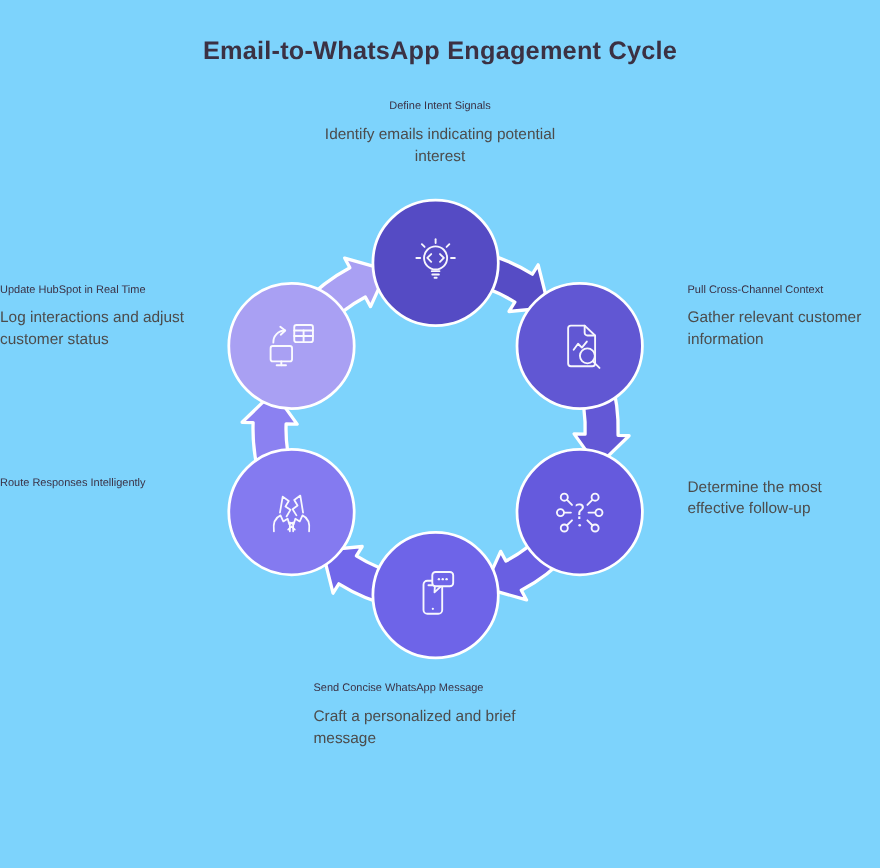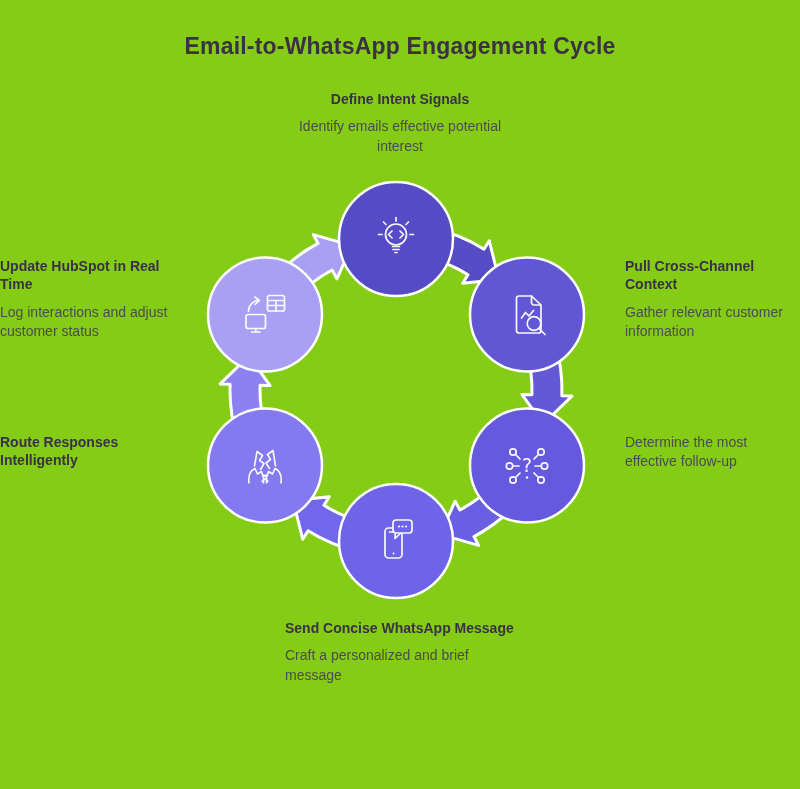--- a/index.html
+++ b/index.html
@@ -1,22 +1,22 @@
 <!DOCTYPE html>
 <html><head>
 <meta charset="utf-8">
 <style>
   html,body{margin:0;padding:0;background:#ffffff;}
   body{font-family:"Liberation Sans",sans-serif;}
-  .canvas{position:relative;width:800px;height:789px;background:#84cc16;overflow:hidden;}
+  .canvas{position:relative;width:800px;height:789px;background:#7dd3fc;overflow:hidden;}
   .page-title{position:absolute;top:33px;left:0;width:800px;text-align:center;
     font-size:23px;font-weight:bold;color:#3b3143;letter-spacing:.2px;}
   .ring-svg{position:absolute;left:0;top:0;}
   .node-label{position:absolute;}
-  .node-title{font-size:14px;font-weight:bold;color:#3a3145;line-height:1.32;margin-bottom:9px;}
+  .node-title{font-size:10px;font-weight:normal;color:#3a3145;line-height:1.32;margin-bottom:9px;}
   .node-desc{font-size:14px;color:#4c4c4c;line-height:1.38;}
   .pos-top{left:280px;top:90px;width:240px;text-align:center;}
   .pos-upper-right{left:625px;top:257px;width:170px;text-align:left;}
   .pos-lower-right{left:625px;top:433px;width:176px;text-align:left;}
   .pos-bottom{left:285px;top:619px;width:230px;text-align:left;}
   .pos-lower-left{left:0px;top:433px;width:170px;}
   .pos-upper-left{left:0px;top:257px;width:170px;text-align:left;}
 </style>
 </head>
 <body>
@@ -120,21 +120,21 @@
         <path d="M21.75,44.5 v3.5"></path>
         <path d="M17.5,48 h8.5"></path>
         <path d="M14.5,27.5 A10.5,10.5 0 0 1 25,16.5"></path>
         <polyline points="20.8,13 25.3,16.5 21.2,20.3"></polyline>
       </g>
     </g>
   </svg>
 
   <div class="node-label pos-top">
     <div class="node-title">Define Intent Signals</div>
-    <div class="node-desc">Identify emails effective potential interest</div>
+    <div class="node-desc">Identify emails indicating potential interest</div>
   </div>
 
   <div class="node-label pos-upper-right">
     <div class="node-title">Pull Cross-Channel Context</div>
     <div class="node-desc">Gather relevant customer information</div>
   </div>
 
   <div class="node-label pos-lower-right">
     <div class="node-desc">Determine the most effective follow-up</div>
   </div>

